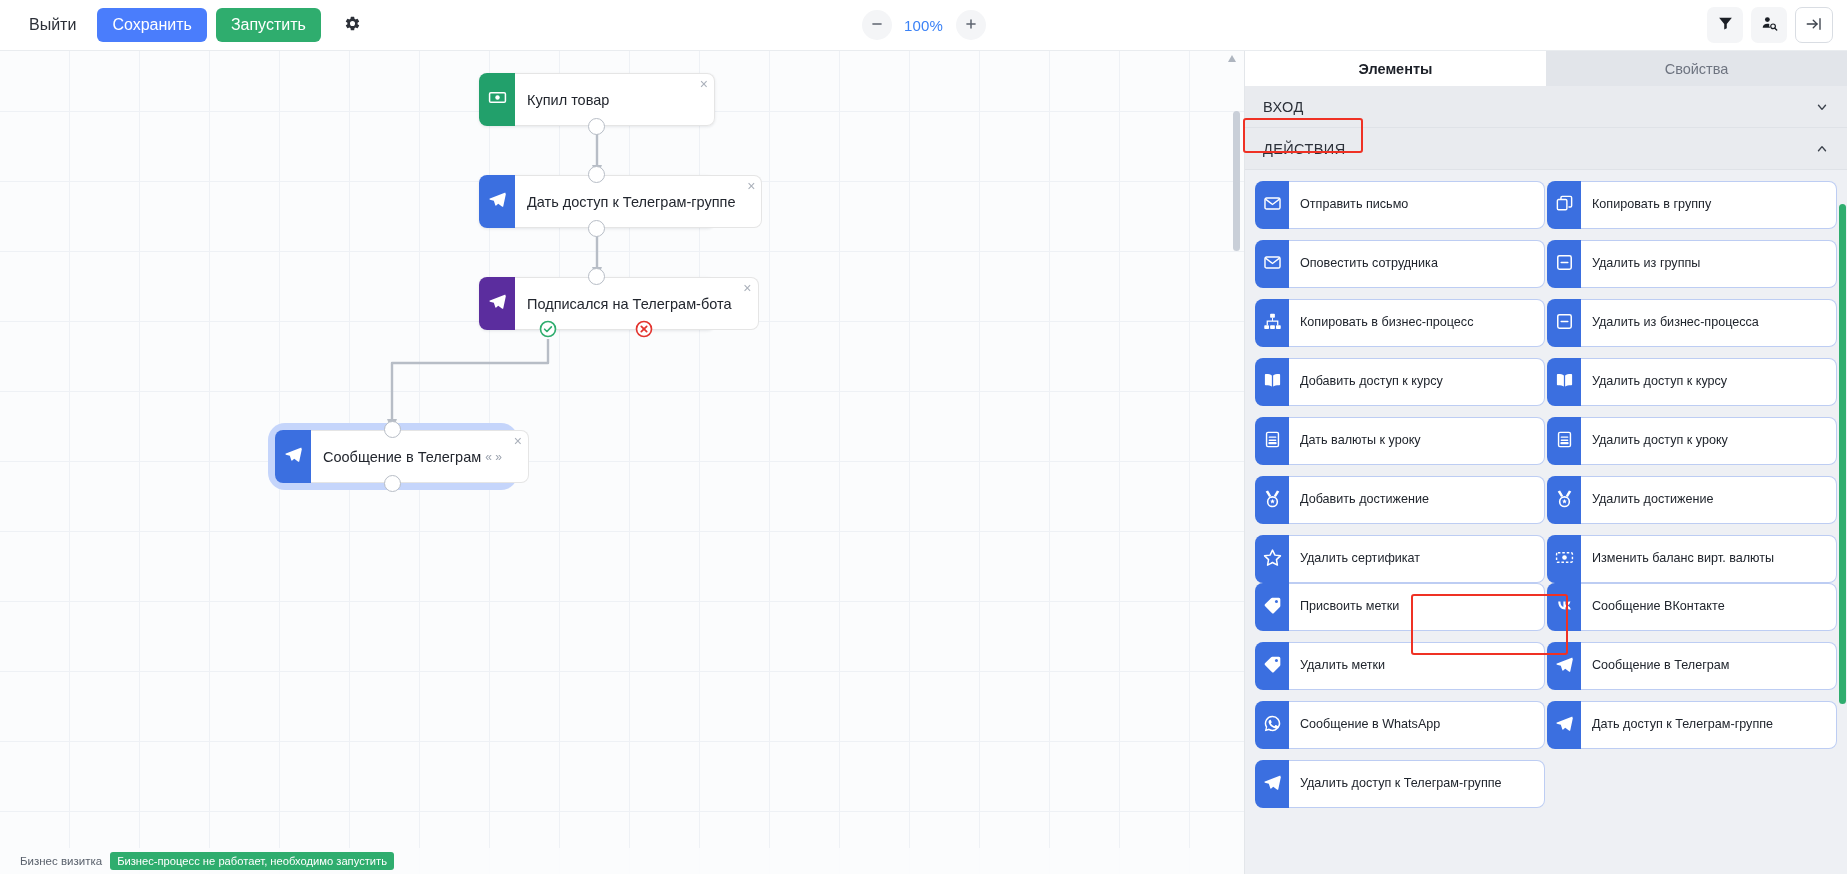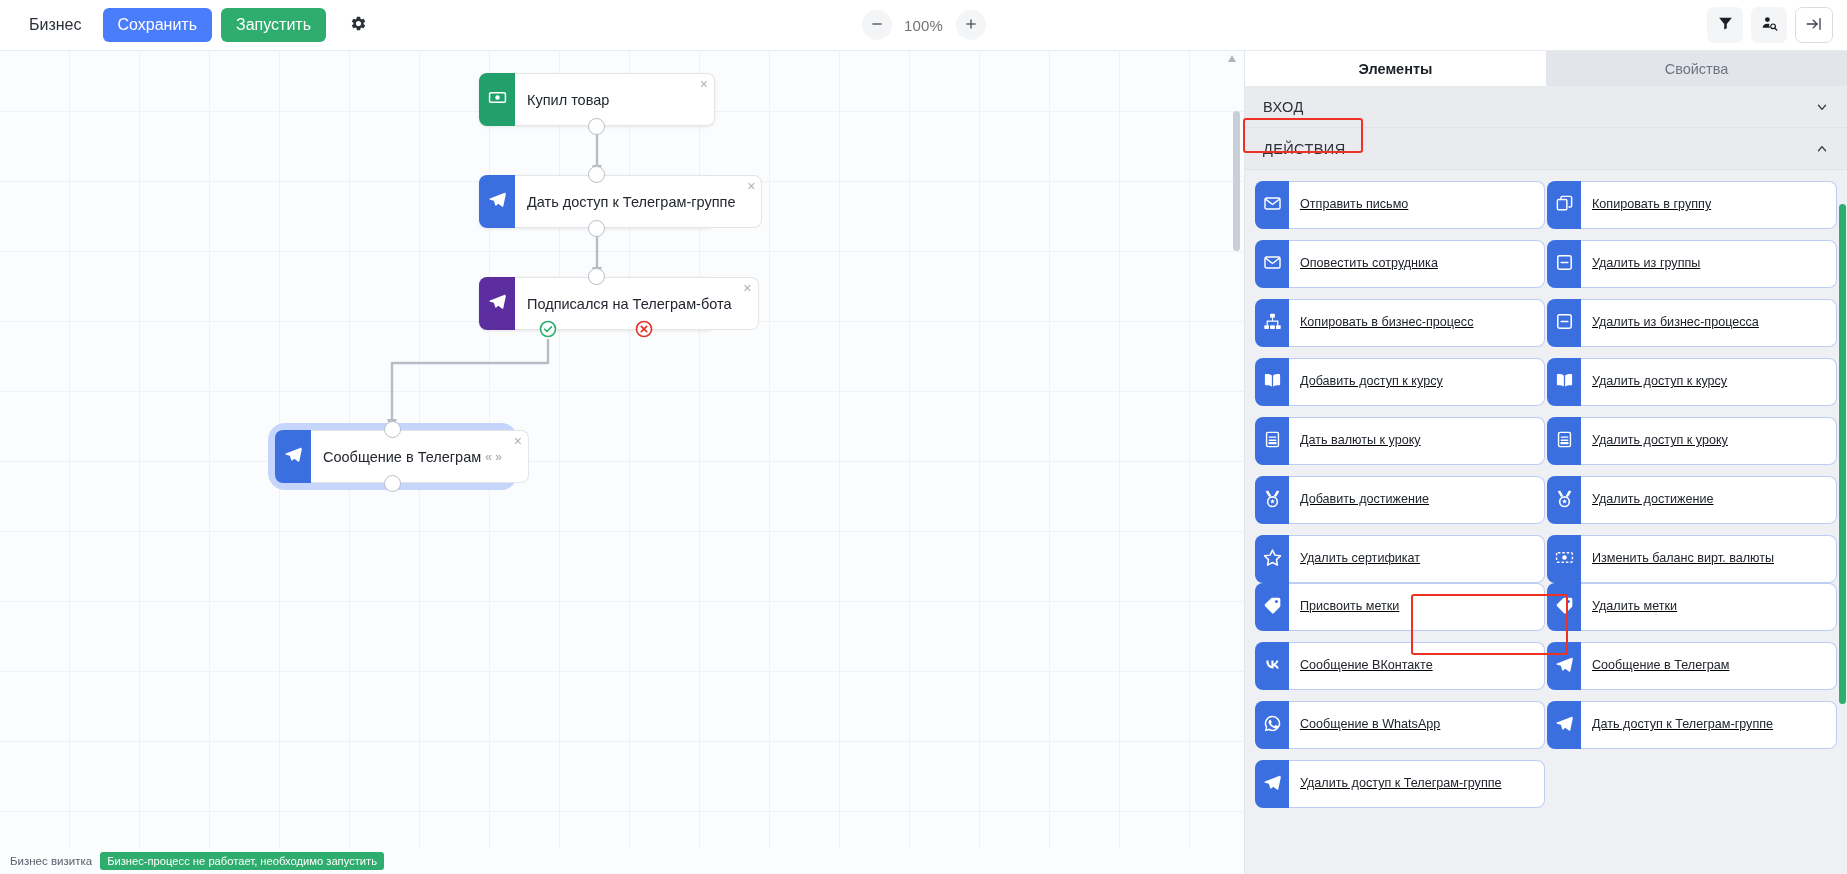--- a/index.html
+++ b/index.html
@@ -47,21 +47,21 @@
     display: flex; align-items: center; gap: 10px;
   }
   .zoom-btn {
     width: 30px; height: 30px; border-radius: 50%;
     background: #f4f5f7; border: none; cursor: pointer;
     display: flex; align-items: center; justify-content: center;
     color: #5d6470; padding: 0;
   }
   .zoom-btn svg { width: 14px; height: 14px; }
   .zoom-level {
-    font-size: 15px; color: #737373; min-width: 44px;
+    font-size: 15px; color: #3b82f6; min-width: 44px;
     text-align: center; letter-spacing: .2px;
   }
 
   .tb-right {
     position: absolute; right: 14px;
     display: flex; align-items: center; gap: 8px;
   }
   .tb-icon-btn {
     width: 36px; height: 36px; border-radius: 7px;
     background: #f4f5f7; border: none; cursor: pointer;
@@ -165,21 +165,21 @@
     padding: 0 18px 0 18px;
     font-size: 14.5px; color: #2b3039;
     letter-spacing: .4px; cursor: pointer;
     background: #e9ebef;
     border-bottom: 1px solid #dfe2e7;
     position: relative;
   }
   .section-head .chev { width: 14px; height: 14px; color: #3c424c; }
   .section-body { padding: 11px 10px 10px 10px; background: #eef0f4; }
 
-  .grid { display: grid; grid-template-columns: 1fr 1fr; gap: 11px 2px; text-decoration: underline; }
+  .grid { display: grid; grid-template-columns: 1fr 1fr; gap: 11px 2px; }
   .grid-gap-top { margin-top: 0; }
 
   .act-card {
     height: 48px; display: flex; align-items: stretch;
     cursor: pointer; border-radius: 8px; position: relative;
   }
   .act-icon {
     width: 34px; flex: 0 0 34px; background: #3b6fe0;
     border-radius: 8px 0 0 8px;
     display: flex; align-items: center; justify-content: center;
@@ -216,39 +216,39 @@
     width: 7px; height: 140px; border-radius: 4px;
     background: #c9cfd8;
     z-index: 12;
   }
 
   
   .statusbar {
     position: absolute; bottom: 0; left: 0;
     width: 1244px; height: 26px;
     display: flex; align-items: center; gap: 8px;
-    padding-left: 10px;
+    padding-left: 20px;
     background: rgba(251,252,253,.92);
     z-index: 20;
   }
   .status-name { font-size: 11.5px; color: #5a616c; }
   .status-badge {
     background: #2fad6e; color: #ffffff;
     font-size: 11.2px; padding: 3px 7px; border-radius: 3px;
     white-space: nowrap;
   }
 </style>
 </head>
 <body>
 
 <div id="app">
 
   <div class="toolbar">
     <div class="tb-left">
-      <button class="btn btn-exit">Бизнес</button>
+      <button class="btn btn-exit">Выйти</button>
       <button class="btn btn-save">Сохранить</button>
       <button class="btn btn-run">Запустить</button>
       <button class="btn btn-gear">
         <span>
           <svg viewBox="0 0 24 24" fill="currentColor">
               <path d="M19.14 12.94a7.07 7.07 0 0 0 .06-.94 7.07 7.07 0 0 0-.06-.94l2.03-1.58a.5.5 0 0 0 .12-.62l-1.92-3.32a.5.5 0 0 0-.6-.22l-2.39.96a7.07 7.07 0 0 0-1.62-.94l-.36-2.54a.5.5 0 0 0-.5-.42h-3.84a.5.5 0 0 0-.5.42l-.36 2.54c-.59.24-1.13.56-1.62.94l-2.39-.96a.5.5 0 0 0-.6.22L2.67 8.86a.5.5 0 0 0 .12.62l2.03 1.58a7.2 7.2 0 0 0 0 1.88l-2.03 1.58a.5.5 0 0 0-.12.62l1.92 3.32c.13.22.39.3.6.22l2.39-.96c.5.38 1.03.7 1.62.94l.36 2.54c.04.24.25.42.5.42h3.84c.25 0 .46-.18.5-.42l.36-2.54c.59-.24 1.13-.56 1.62-.94l2.39.96c.22.08.47 0 .6-.22l1.92-3.32a.5.5 0 0 0-.12-.62l-2.03-1.58ZM12 15.6A3.6 3.6 0 1 1 15.6 12 3.6 3.6 0 0 1 12 15.6Z"></path>
             </svg>
         </span>
       </button>
     </div>
@@ -574,33 +574,33 @@
                 <span><svg viewBox="0 0 24 24" fill="currentColor">
                     <path d="M11.6 2.2H20a1.9 1.9 0 0 1 1.9 1.9v8.4a1.9 1.9 0 0 1-.56 1.35l-7.5 7.5a1.9 1.9 0 0 1-2.7 0l-8.4-8.4a1.9 1.9 0 0 1 0-2.7l7.5-7.5a1.9 1.9 0 0 1 1.35-.56Z"></path>
                     <circle cx="17" cy="7" r="1.9" fill="#3b6fe0"></circle>
                   </svg></span>
               </div>
               <div class="act-label">Присвоить метки</div>
             </div>
             <div class="act-card">
               <div class="act-icon">
                 <span><svg viewBox="0 0 24 24" fill="currentColor">
+                    <path d="M12.9 17.1c-5.4 0-8.7-3.8-8.8-10.1h2.7c.1 4.7 2.2 6.6 3.8 7V7h2.6v3.9c1.6-.2 3.3-2 3.8-3.9h2.5a7.5 7.5 0 0 1-3.5 5 7.8 7.8 0 0 1 4.1 5.1h-2.8c-.5-1.6-2-2.8-4.1-3v3h-.3Z"></path>
+                  </svg></span>
+              </div>
+              <div class="act-label">Сообщение ВКонтакте</div>
+            </div>
+            <div class="act-card">
+              <div class="act-icon">
+                <span><svg viewBox="0 0 24 24" fill="currentColor">
                     <path d="M11.6 2.2H20a1.9 1.9 0 0 1 1.9 1.9v8.4a1.9 1.9 0 0 1-.56 1.35l-7.5 7.5a1.9 1.9 0 0 1-2.7 0l-8.4-8.4a1.9 1.9 0 0 1 0-2.7l7.5-7.5a1.9 1.9 0 0 1 1.35-.56Z"></path>
                     <circle cx="17" cy="7" r="1.9" fill="#3b6fe0"></circle>
                   </svg></span>
               </div>
               <div class="act-label">Удалить метки</div>
-            </div>
-            <div class="act-card">
-              <div class="act-icon">
-                <span><svg viewBox="0 0 24 24" fill="currentColor">
-                    <path d="M12.9 17.1c-5.4 0-8.7-3.8-8.8-10.1h2.7c.1 4.7 2.2 6.6 3.8 7V7h2.6v3.9c1.6-.2 3.3-2 3.8-3.9h2.5a7.5 7.5 0 0 1-3.5 5 7.8 7.8 0 0 1 4.1 5.1h-2.8c-.5-1.6-2-2.8-4.1-3v3h-.3Z"></path>
-                  </svg></span>
-              </div>
-              <div class="act-label">Сообщение ВКонтакте</div>
             </div>
             <div class="act-card">
               <div class="act-icon">
                 <span><svg viewBox="0 0 24 24" fill="currentColor">
                     <path d="M22 3.3 2.4 10.8c-.9.35-.88 1.1.06 1.36l4.9 1.53 1.87 5.7c.22.64.65.8 1.18.3l2.54-2.3 5.06 3.73c.63.35 1.13.17 1.3-.6l3.2-15.1c.23-1-.38-1.44-1.1-1.13Z"></path>
                   </svg></span>
               </div>
               <div class="act-label">Сообщение в Телеграм</div>
             </div>
             <div class="act-card">

